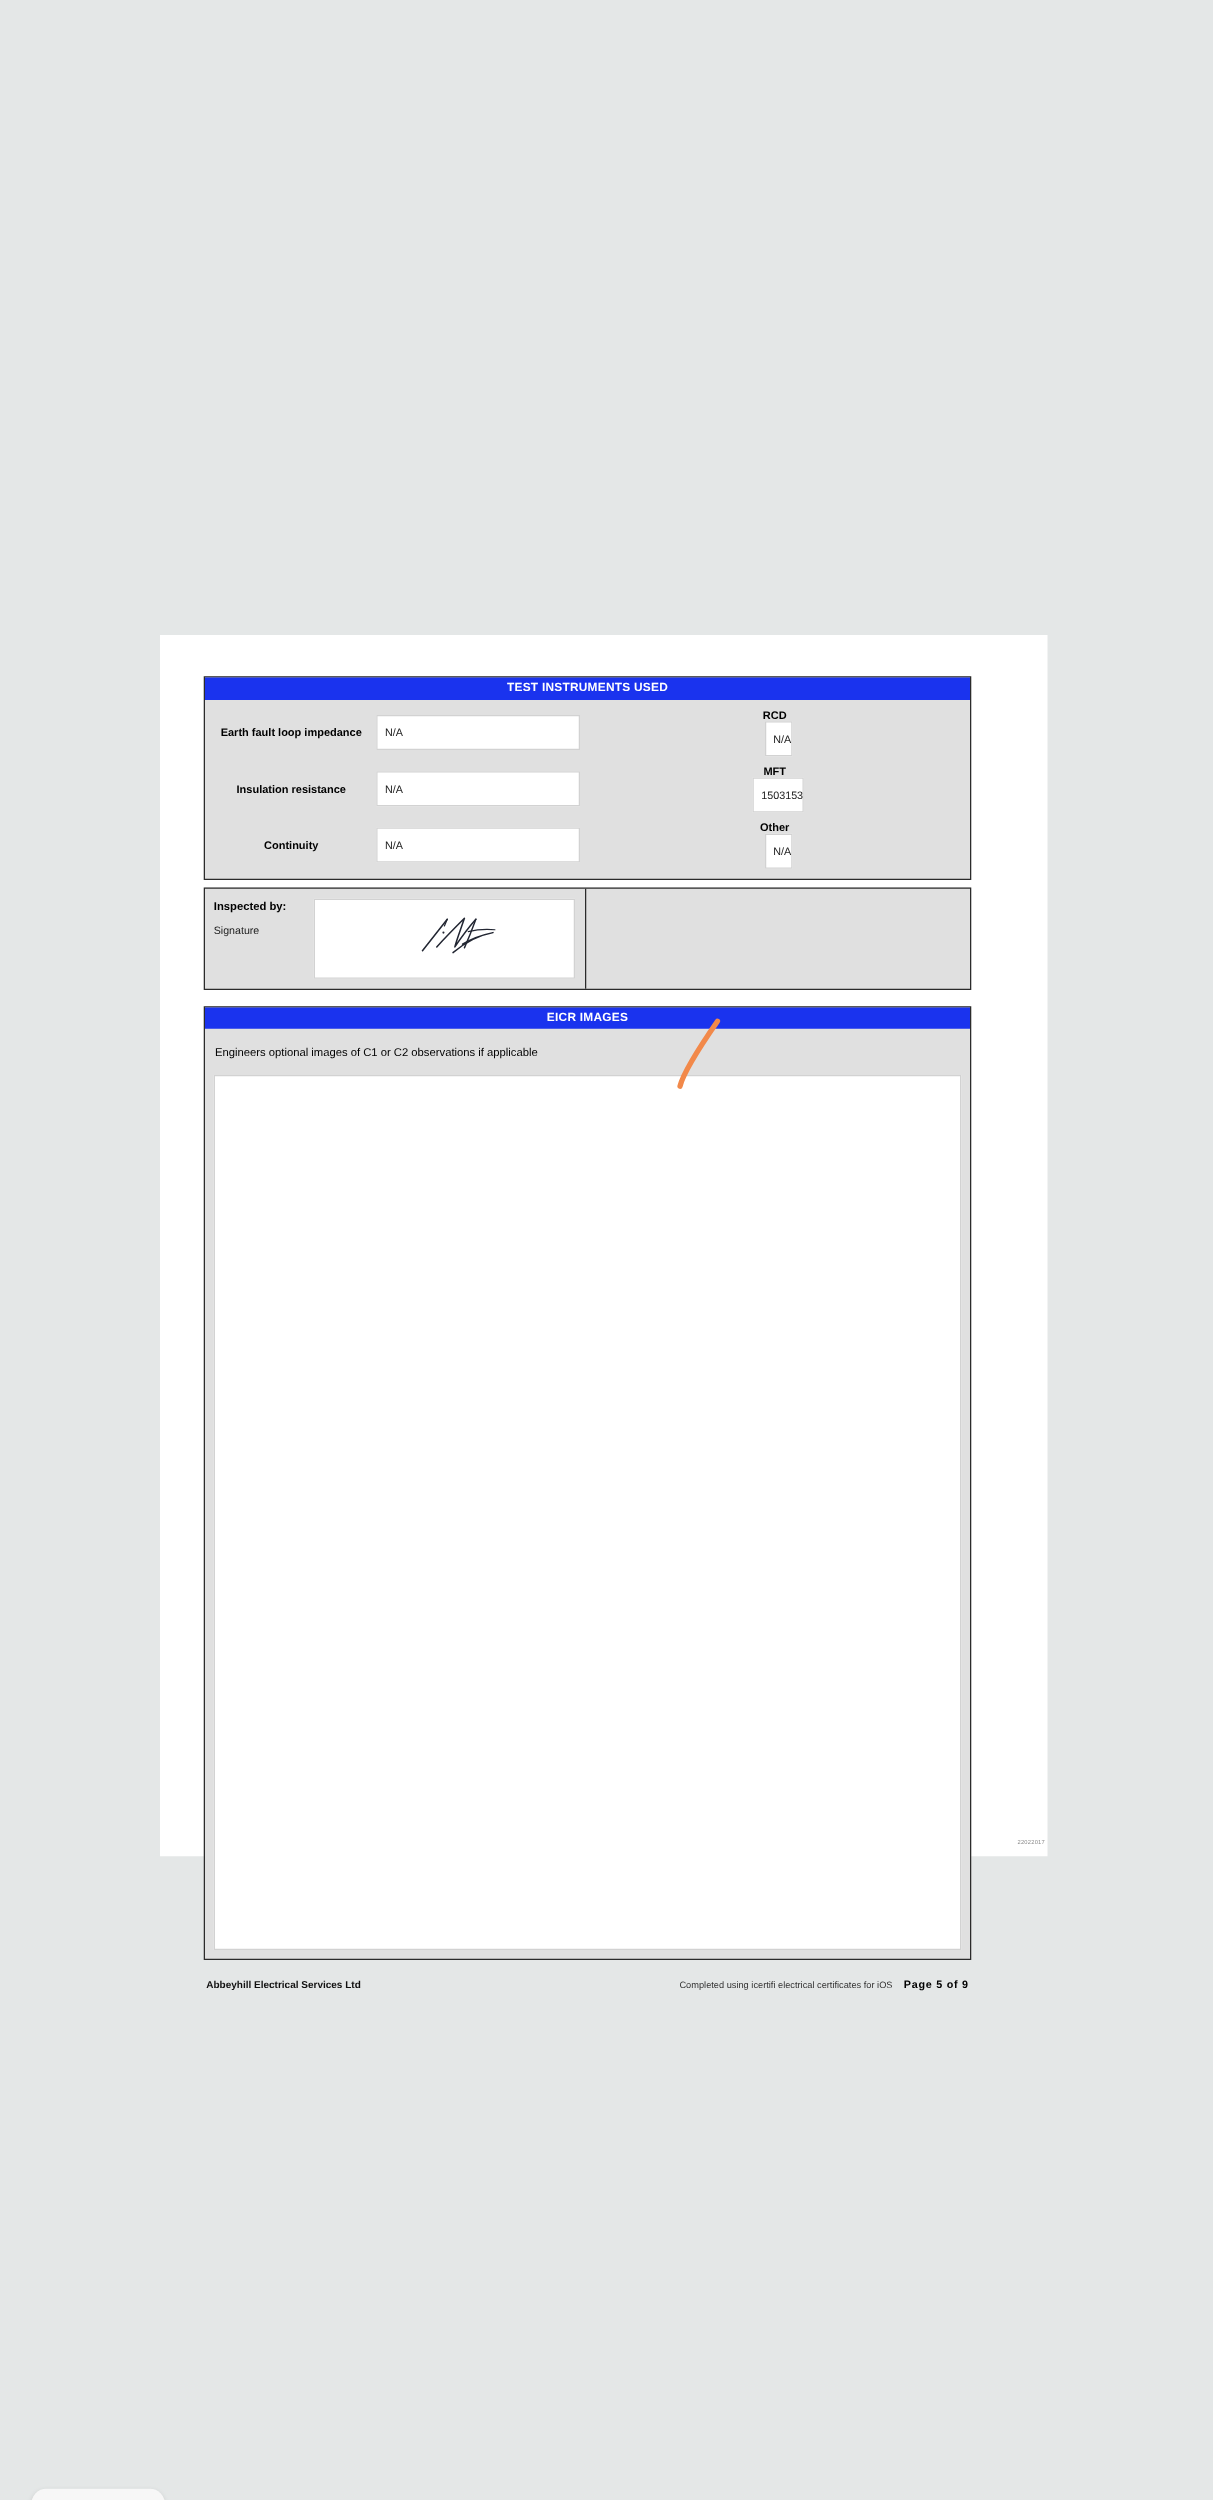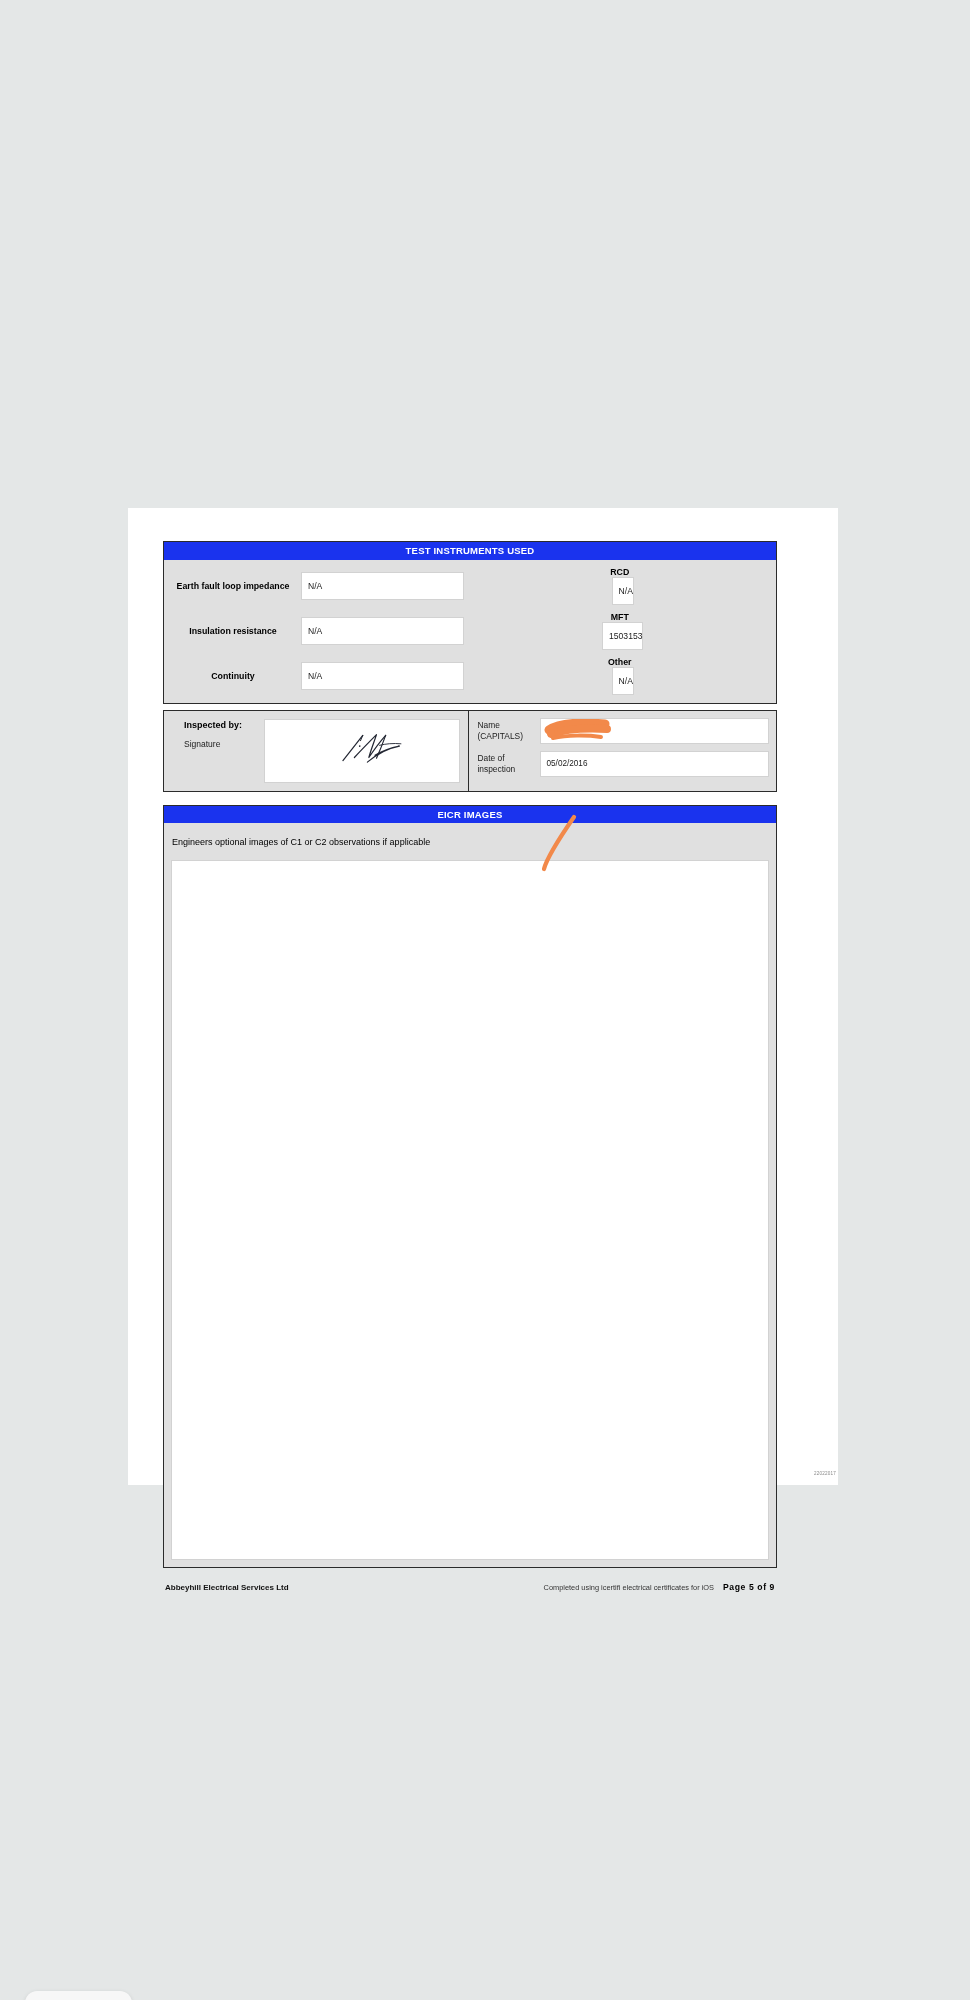--- a/index.html
+++ b/index.html
@@ -101,21 +101,21 @@
     box-sizing: border-box;
     border: 1.5px solid #2b2b2b;
     background: #e0e0e0;
     height: 82px;
   }
 
   .inspected-left {
     flex: 0 0 calc(50% - 1.5px);
     display: flex;
     align-items: flex-start;
-    padding: 8px 8px 8px 20px;
+    padding: 8px 8px 8px 7px;
     box-sizing: border-box;
     border-right: 1.5px solid #2b2b2b;
     gap: 12px;
   }
   .inspected-labels {
     width: 68px;
     flex: 0 0 68px;
     padding-top: 1px;
   }
   .inspected-title {
@@ -331,39 +331,20 @@
               <circle cx="40" cy="25" r="1.1" fill="#232733" stroke="none"></circle>
               <path d="M33 40 C44 28, 54 18, 62 10 C58 22, 54 32, 52 40 C58 31, 66 20, 74 11" stroke-width="1.6"></path>
               <path d="M74 11 C70 22, 66 32, 62 41" stroke-width="1.5"></path>
               <path d="M50 46 C62 36, 76 28, 92 25 C82 27, 70 31, 60 37" stroke-width="1.5"></path>
               <path d="M66 24 C74 22, 84 21, 94 22" stroke-width="1.2"></path>
             </g>
           </svg>
         </div>
       </div>
 
-      <div class="inspected-right">
-        <div class="insp-row">
-          <div class="insp-row-label">Name (CAPITALS)</div>
-          <div class="insp-row-field">
-            <svg class="redaction-svg" viewBox="0 0 86 30">
-              <g fill="none" stroke="#f2894a" stroke-linecap="round">
-                <path d="M6 14 C16 7, 38 6, 62 8" stroke-width="9"></path>
-                <path d="M8 18 C22 13, 44 12, 64 13" stroke-width="8"></path>
-                <path d="M10 22 C24 19, 44 19, 58 21" stroke-width="4"></path>
-                <path d="M5 13 C10 10, 14 12, 13 16" stroke-width="3"></path>
-              </g>
-            </svg>
-          </div>
-        </div>
-        <div class="insp-row">
-          <div class="insp-row-label">Date of inspection</div>
-          <div class="insp-row-field">05/02/2016</div>
-        </div>
-      </div>
 
     </div>
 
     <div class="eicr-box">
       <div class="section-header">EICR IMAGES</div>
       <div class="eicr-body">
         <svg class="orange-stroke-svg" viewBox="0 0 52 62">
           <path d="M8 58 C10 50, 20 32, 38 6" fill="none" stroke="#f2894a" stroke-width="4.2" stroke-linecap="round"></path>
         </svg>
         <div class="eicr-caption">Engineers optional images of  C1 or C2 observations if applicable</div>

